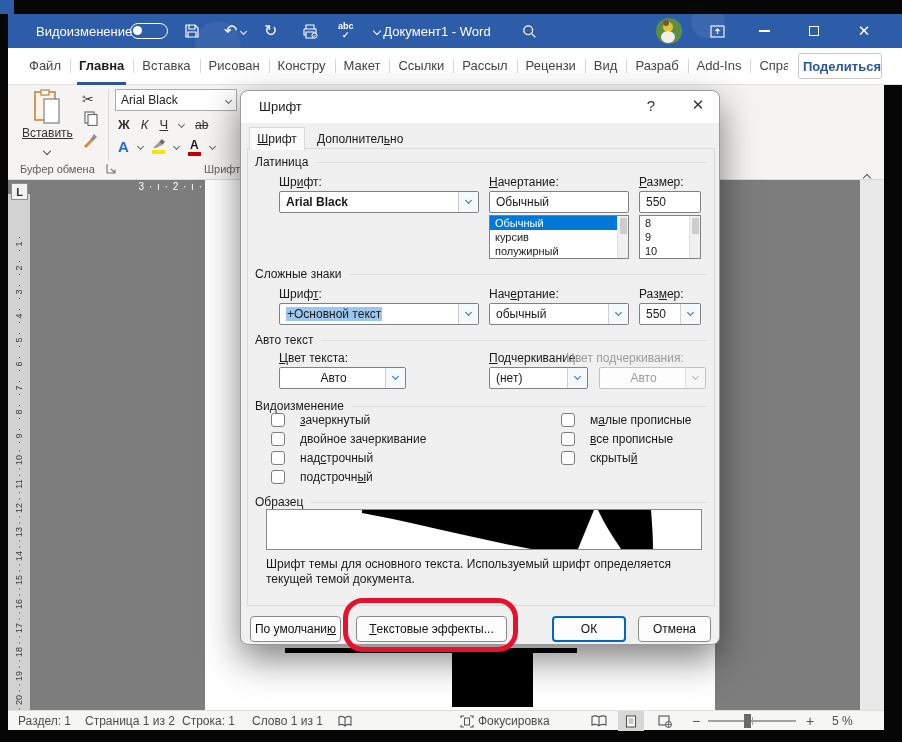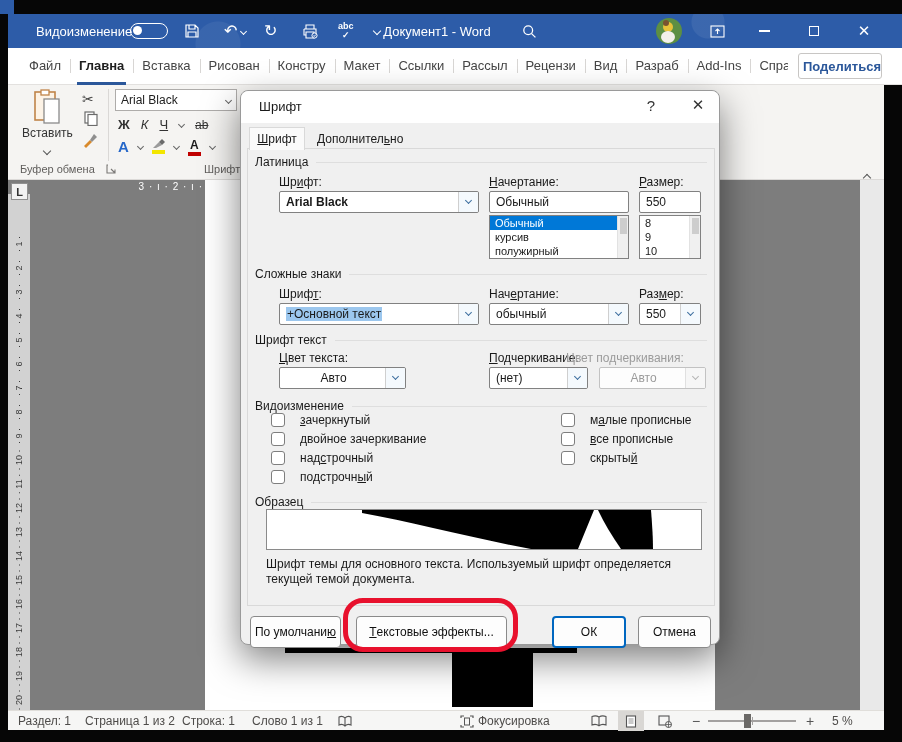--- a/index.html
+++ b/index.html
@@ -79,21 +79,21 @@
   .selbg { background:#9cc7ee; padding:0 1px; }
   .listbox { position:absolute; background:#fff; border:1px solid #818181; overflow:hidden; }
   .litem { height:14px; line-height:14px; padding:0 5px; font-size:11px; white-space:nowrap; }
   .litem.sel { background:#0078d7; color:#fff; }
   .lsb { position:absolute; right:0; top:0; bottom:0; width:11px; background:#f0f0f0; border-left:1px solid #e2e2e2; }
   .lthumb { position:absolute; left:2px; top:2px; width:7px; height:16px; background:#cdcdcd; }
   .checkrow { position:absolute; display:flex; align-items:center; gap:15px; }
   .cbox { width:14px; height:14px; background:#fff; border:1px solid #7e7e7e; border-radius:3px; flex:none; }
   .previewbox { position:absolute; left:25px; top:418px; width:436px; height:41px; background:#fff; border:1px solid #8a8a8a; overflow:hidden; }
   .prevdesc { position:absolute; left:25px; top:466px; width:442px; line-height:15px; color:#1a1a1a; }
-  .dbtn { position:absolute; height:32px; background:#fdfdfd; border:1px solid #8a8a8a; border-radius:4px;
+  .dbtn { position:absolute; height:26px; background:#fdfdfd; border:1px solid #8a8a8a; border-radius:4px;
     display:flex; align-items:center; justify-content:center; font-size:12px; color:#111; }
   .dbtn.ok { border:2px solid #0067c0; }
   .redring { position:absolute; left:335px; top:584px; width:175px; height:54px; border:5px solid #e8112d;
     border-radius:20px; z-index:9; }
 
   
   .statusbar { position:absolute; left:0; top:696px; width:876px; height:20px; background:#f6f6f5; border-top:1px solid #e0deda;
     font-size:12px; color:#4e4c4a; }
   .sb-item { position:absolute; top:0; height:20px; display:flex; align-items:center; gap:4px; white-space:nowrap; }
   .viewbtn { width:26px; height:20px; display:flex; align-items:center; justify-content:center; }
@@ -201,21 +201,21 @@
       </div>
     </div>
 
     <div class="ribbon">
       <div class="abs" style="left:14px;top:4px;width:50px;text-align:center;">
         <svg width="30" height="36" viewBox="0 0 30 36" style="margin:0 auto;">
             <rect x="3" y="3" width="20" height="28" fill="#fdf3e6" stroke="#c08449" stroke-width="1.6"></rect>
             <rect x="9" y="1" width="8" height="5" fill="#fff" stroke="#c08449" stroke-width="1.3"></rect>
             <rect x="12" y="10" width="15" height="24" fill="#fff" stroke="#8a8a8a" stroke-width="1.3"></rect>
           </svg>
-        <div style="font-size:12px;color:#333;margin-top:1px;">Вставить</div>
+        <div style="font-size:12px;color:#333;margin-top:1px;text-decoration:underline;">Вставить</div>
         <span class="chv" style="color:#555;margin-top:2px;"></span>
       </div>
       <div class="abs" style="left:74px;top:6px;font-size:14px;color:#444;"><span>✂</span></div>
       <div class="abs" style="left:76px;top:26px;">
         <svg width="14" height="15" viewBox="0 0 14 15">
             <rect x="1" y="1" width="9" height="11" fill="#fff" stroke="#6b6b6b" stroke-width="1.2"></rect>
             <rect x="4" y="3.5" width="9" height="11" fill="#fff" stroke="#6b6b6b" stroke-width="1.2"></rect>
           </svg>
       </div>
       <div class="abs" style="left:74px;top:48px;">
@@ -410,21 +410,21 @@
           </span>
       </div>
       <div class="fieldbox" style="left:398px;top:212px;width:62px;padding-right:24px;">
         <span class="val">550</span>
         <span class="cbtn">
             <span class="chv"></span>
           </span>
       </div>
 
       <div class="legend" style="left:14px;top:242px;width:452px;">
-          <span>Шрифт текст</span>
+          <span>Авто текст</span>
           <span class="line"></span>
         </div>
       <div class="lbl" style="left:38px;top:260px;"><u>Ц</u>вет текста:</div>
       <div class="lbl" style="left:248px;top:260px;"><u>П</u>одчеркивание:</div>
       <div class="lbl dim" style="left:325px;top:260px;">Цвет подчеркивания:</div>
       <div class="fieldbox" style="left:38px;top:276px;width:127px;padding-right:24px;">
         <span class="val center">Авто</span>
         <span class="cbtn">
             <span class="chv"></span>
           </span>

